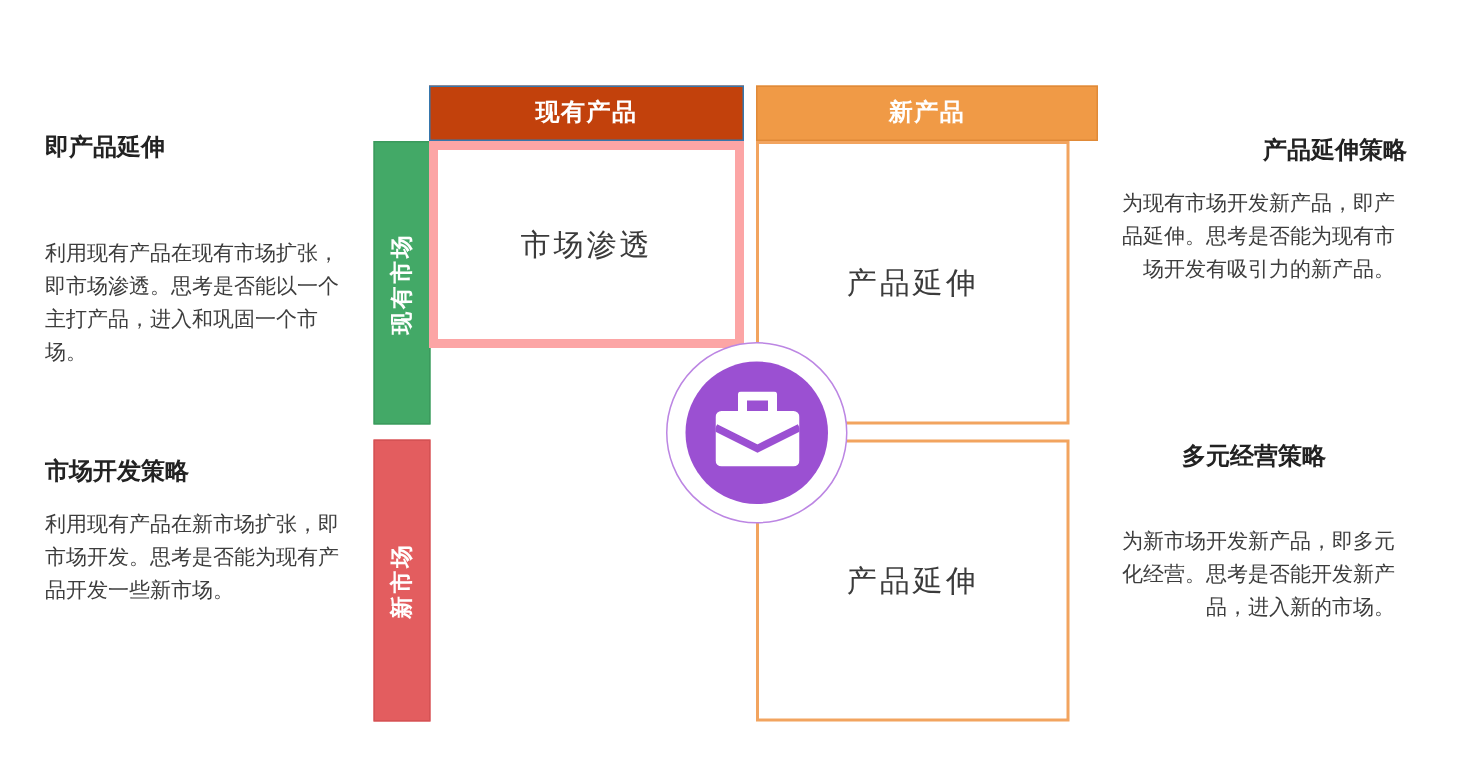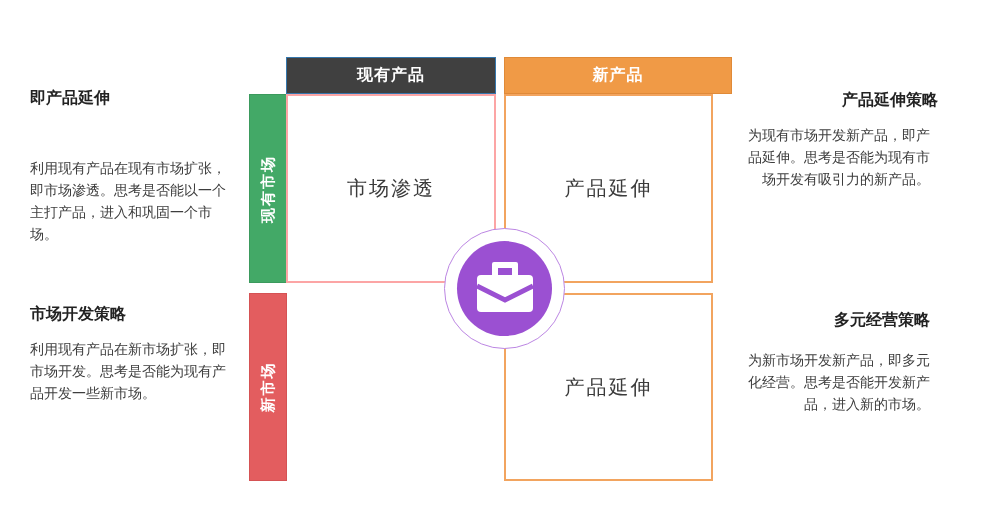--- a/index.html
+++ b/index.html
@@ -3,56 +3,56 @@
 <meta charset="utf-8">
 <style>
   * { margin:0; padding:0; box-sizing:border-box; }
   html,body { background:#ffffff; }
   body { font-family:"Liberation Sans","DejaVu Sans",sans-serif; }
   .canvas { position:relative; width:985px; height:511px; background:#ffffff; overflow:hidden; }
 
   
   .col-header { position:absolute; top:57px; height:37px; display:flex; align-items:center; justify-content:center;
                 color:#ffffff; font-size:16px; font-weight:bold; letter-spacing:1px; }
-  .col-header.blue   { left:286px; width:210px; background:#404040; border:1px solid #3577ad; }
+  .col-header.blue   { left:286px; width:210px; background:#c2410c; border:1px solid #3577ad; }
   .col-header.orange { left:504px; width:228px; background:#F09A46; border:1px solid #e08a38; }
 
   
   .row-bar { position:absolute; left:249px; width:38px; }
   .row-bar.green { top:94px;  height:189px; background:#43A967; border:1px solid #3b9a5d; }
   .row-bar.red   { top:293px; height:188px; background:#E35D5F; border:1px solid #d55254; }
   .row-bar .vlabel { position:absolute; left:50%; top:50%;
                      transform:translate(-50%,-50%) rotate(-90deg);
                      white-space:nowrap; color:#ffffff; font-size:15px; font-weight:bold; letter-spacing:2px; }
 
   
   .quad { position:absolute; background:#ffffff; display:flex; align-items:center; justify-content:center;
           font-size:20px; color:#3b3b3b; letter-spacing:2px; }
-  .quad.tl { left:286px; top:94px;  width:210px; height:189px; border:2px solid #fca5a5; }
+  .quad.tl { left:286px; top:94px;  width:210px; height:138px; border:6px solid #fca5a5; }
   .quad.tr { left:504px; top:94px;  width:209px; height:189px; border:2px solid #F2A45F; }
   .quad.bl { left:286px; top:293px; width:210px; height:188px; border:2px solid #EE8E90; }
   .quad.br { left:504px; top:293px; width:209px; height:188px; border:2px solid #F2A45F; }
 
   
   .badge-outer { position:absolute; left:444px; top:228px; width:121px; height:121px; border-radius:50%;
                  background:#ffffff; border:1.5px solid #BC86E3; z-index:5;
                  display:flex; align-items:center; justify-content:center; }
   .badge-inner { width:95px; height:95px; border-radius:50%; background:#9B50D2;
                  display:flex; align-items:center; justify-content:center; }
 
   
   .note-title { position:absolute; font-size:16px; font-weight:bold; color:#222222; white-space:nowrap; }
   .note-body  { position:absolute; font-size:14px; line-height:22px; color:#3d3d3d; }
   .nt-tl { left:30px;  top:88px; }
   .nb-tl { left:30px;  top:121px; width:196px; text-align:left;margin-top:36px; }
   .nt-bl { left:30px;  top:304px; }
   .nb-bl { left:30px;  top:338px; width:196px; text-align:left; }
   .nt-tr { left:750px; top:90px;  width:188px; text-align:right; }
   .nb-tr { left:740px; top:124px; width:190px; text-align:right; }
-  .nt-br { left:742px; top:310px; width:188px; text-align:right; }
+  .nt-br { left:742px; top:294px; width:188px; text-align:center; }
   .nb-br { left:740px; top:349px; width:190px; text-align:right; }
 </style>
 </head>
 <body>
 
 <div class="canvas">
 
   <div class="col-header blue">
     <span>现有产品</span>
   </div>

